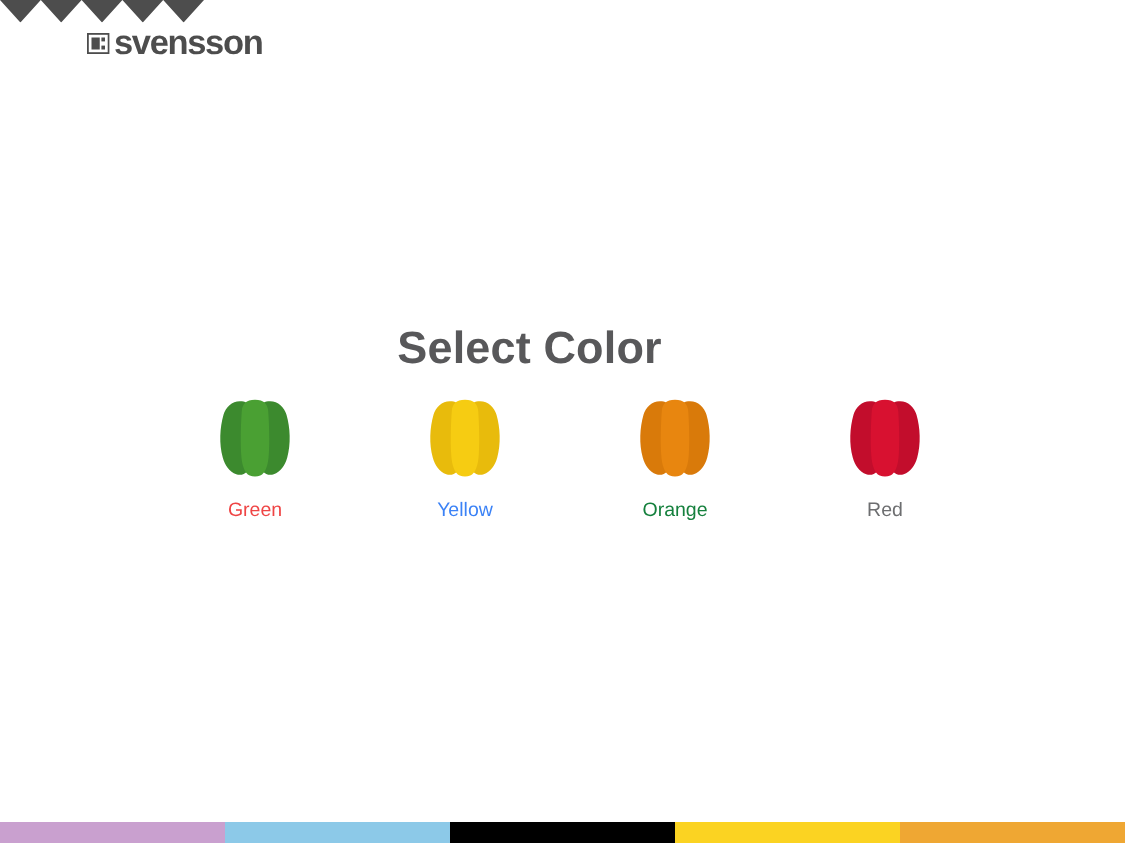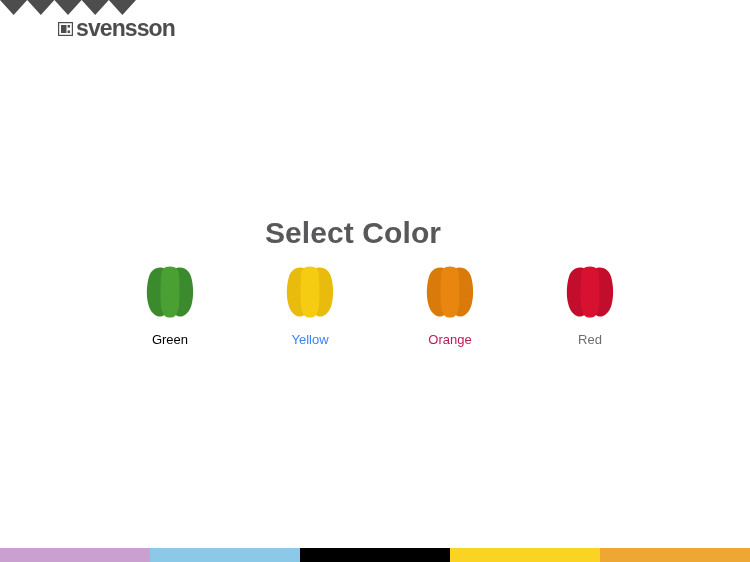--- a/index.html
+++ b/index.html
@@ -143,21 +143,21 @@
   <div class="swatch-row">
 
     <div class="swatch">
       <svg class="pepper-icon" viewBox="0 0 58 60">
         <g>
           <path class="p-left" d="M19,5.5 C13.5,5.5 9.5,9.5 8,14.5 C5.5,23 5,34 7.5,43 C9,48.5 12,52.5 16.5,54.2 C19,55 22,54.5 23.5,52.5 C25,50.5 24.5,44 24,36 C23.5,26 24,14 24.5,10 C25,6.5 22.5,5.5 19,5.5 Z" fill="#3c8a2e"></path>
           <path class="p-right" d="M39,5.5 C44.5,5.5 48.5,9.5 50,14.5 C52.5,23 53,34 50.5,43 C49,48.5 46,52.5 41.5,54.2 C39,55 36,54.5 34.5,52.5 C33,50.5 33.5,44 34,36 C34.5,26 34,14 33.5,10 C33,6.5 35.5,5.5 39,5.5 Z" fill="#3c8a2e"></path>
           <path class="p-mid" d="M29,4.5 C23,4.5 20.5,7.5 20.2,12 C19.6,20 19.2,32 19.8,41 C20.2,48 22,53.5 25.5,55 C27.5,55.8 30.5,55.8 32.5,55 C36,53.5 37.8,48 38.2,41 C38.8,32 38.4,20 37.8,12 C37.5,7.5 35,4.5 29,4.5 Z" fill="#4aa033"></path>
         </g>
       </svg>
-      <span class="swatch-label" style="color: #000000;">Green</span>
+      <span class="swatch-label" style="color: #ef4444;">Green</span>
     </div>
 
     <div class="swatch">
       <svg class="pepper-icon" viewBox="0 0 58 60">
         <g>
           <path class="p-left" d="M19,5.5 C13.5,5.5 9.5,9.5 8,14.5 C5.5,23 5,34 7.5,43 C9,48.5 12,52.5 16.5,54.2 C19,55 22,54.5 23.5,52.5 C25,50.5 24.5,44 24,36 C23.5,26 24,14 24.5,10 C25,6.5 22.5,5.5 19,5.5 Z" fill="#e8bb0c"></path>
           <path class="p-right" d="M39,5.5 C44.5,5.5 48.5,9.5 50,14.5 C52.5,23 53,34 50.5,43 C49,48.5 46,52.5 41.5,54.2 C39,55 36,54.5 34.5,52.5 C33,50.5 33.5,44 34,36 C34.5,26 34,14 33.5,10 C33,6.5 35.5,5.5 39,5.5 Z" fill="#e8bb0c"></path>
           <path class="p-mid" d="M29,4.5 C23,4.5 20.5,7.5 20.2,12 C19.6,20 19.2,32 19.8,41 C20.2,48 22,53.5 25.5,55 C27.5,55.8 30.5,55.8 32.5,55 C36,53.5 37.8,48 38.2,41 C38.8,32 38.4,20 37.8,12 C37.5,7.5 35,4.5 29,4.5 Z" fill="#f6cc12"></path>
         </g>
       </svg>
@@ -165,21 +165,21 @@
     </div>
 
     <div class="swatch">
       <svg class="pepper-icon" viewBox="0 0 58 60">
         <g>
           <path class="p-left" d="M19,5.5 C13.5,5.5 9.5,9.5 8,14.5 C5.5,23 5,34 7.5,43 C9,48.5 12,52.5 16.5,54.2 C19,55 22,54.5 23.5,52.5 C25,50.5 24.5,44 24,36 C23.5,26 24,14 24.5,10 C25,6.5 22.5,5.5 19,5.5 Z" fill="#d97a0a"></path>
           <path class="p-right" d="M39,5.5 C44.5,5.5 48.5,9.5 50,14.5 C52.5,23 53,34 50.5,43 C49,48.5 46,52.5 41.5,54.2 C39,55 36,54.5 34.5,52.5 C33,50.5 33.5,44 34,36 C34.5,26 34,14 33.5,10 C33,6.5 35.5,5.5 39,5.5 Z" fill="#d97a0a"></path>
           <path class="p-mid" d="M29,4.5 C23,4.5 20.5,7.5 20.2,12 C19.6,20 19.2,32 19.8,41 C20.2,48 22,53.5 25.5,55 C27.5,55.8 30.5,55.8 32.5,55 C36,53.5 37.8,48 38.2,41 C38.8,32 38.4,20 37.8,12 C37.5,7.5 35,4.5 29,4.5 Z" fill="#e8860f"></path>
         </g>
       </svg>
-      <span class="swatch-label" style="color: #be185d;">Orange</span>
+      <span class="swatch-label" style="color: #15803d;">Orange</span>
     </div>
 
     <div class="swatch">
       <svg class="pepper-icon" viewBox="0 0 58 60">
         <g>
           <path class="p-left" d="M19,5.5 C13.5,5.5 9.5,9.5 8,14.5 C5.5,23 5,34 7.5,43 C9,48.5 12,52.5 16.5,54.2 C19,55 22,54.5 23.5,52.5 C25,50.5 24.5,44 24,36 C23.5,26 24,14 24.5,10 C25,6.5 22.5,5.5 19,5.5 Z" fill="#c20d2c"></path>
           <path class="p-right" d="M39,5.5 C44.5,5.5 48.5,9.5 50,14.5 C52.5,23 53,34 50.5,43 C49,48.5 46,52.5 41.5,54.2 C39,55 36,54.5 34.5,52.5 C33,50.5 33.5,44 34,36 C34.5,26 34,14 33.5,10 C33,6.5 35.5,5.5 39,5.5 Z" fill="#c20d2c"></path>
           <path class="p-mid" d="M29,4.5 C23,4.5 20.5,7.5 20.2,12 C19.6,20 19.2,32 19.8,41 C20.2,48 22,53.5 25.5,55 C27.5,55.8 30.5,55.8 32.5,55 C36,53.5 37.8,48 38.2,41 C38.8,32 38.4,20 37.8,12 C37.5,7.5 35,4.5 29,4.5 Z" fill="#d81130"></path>
         </g>
       </svg>

